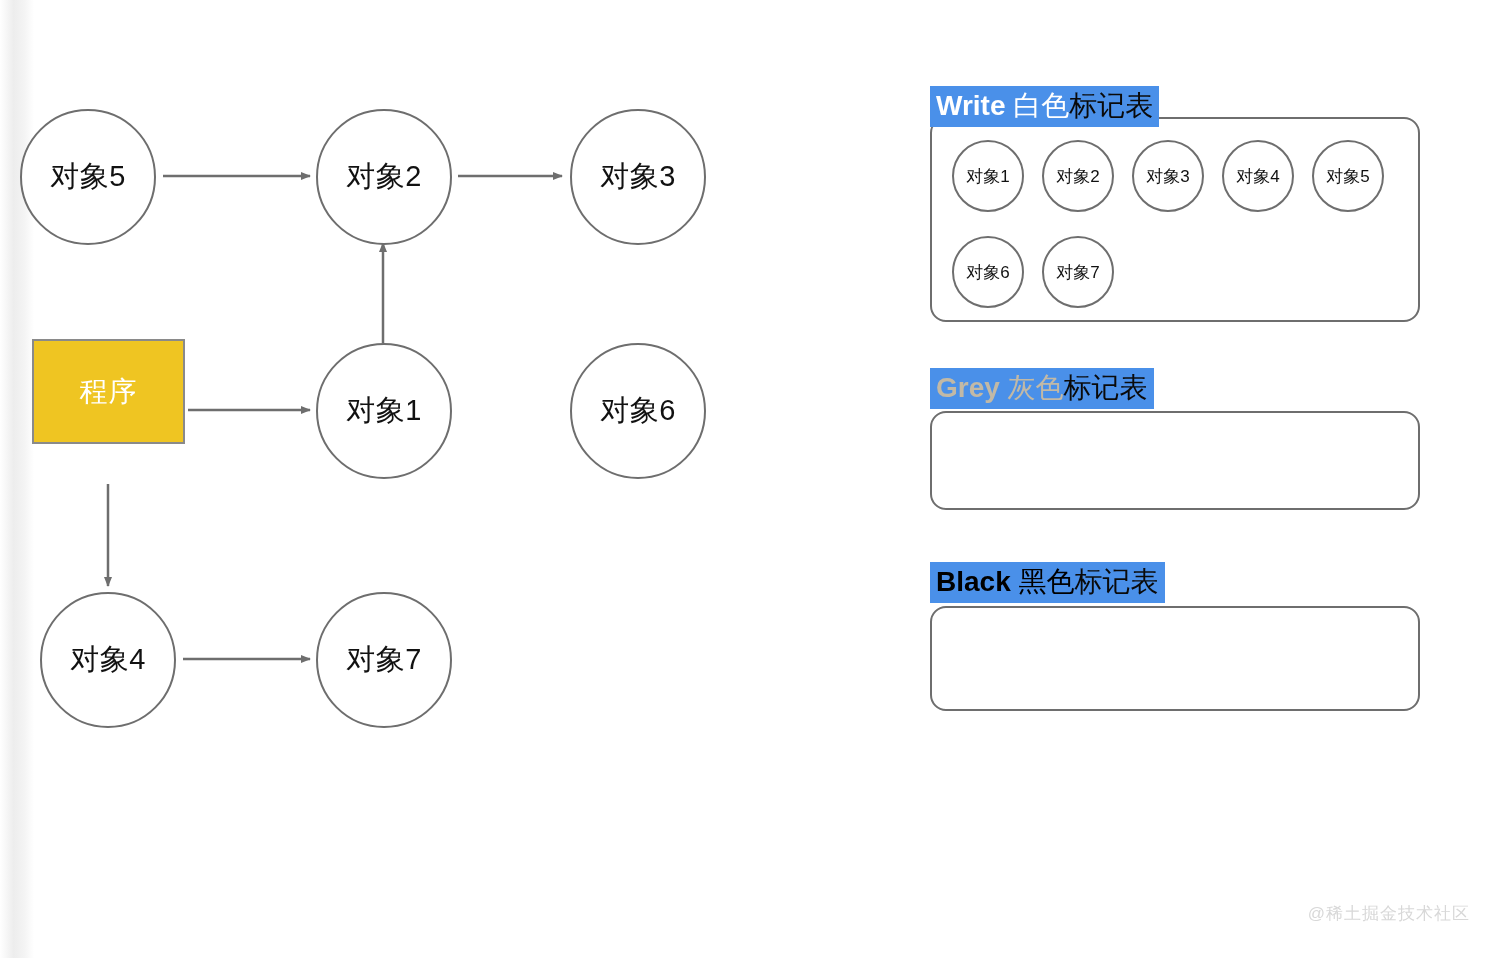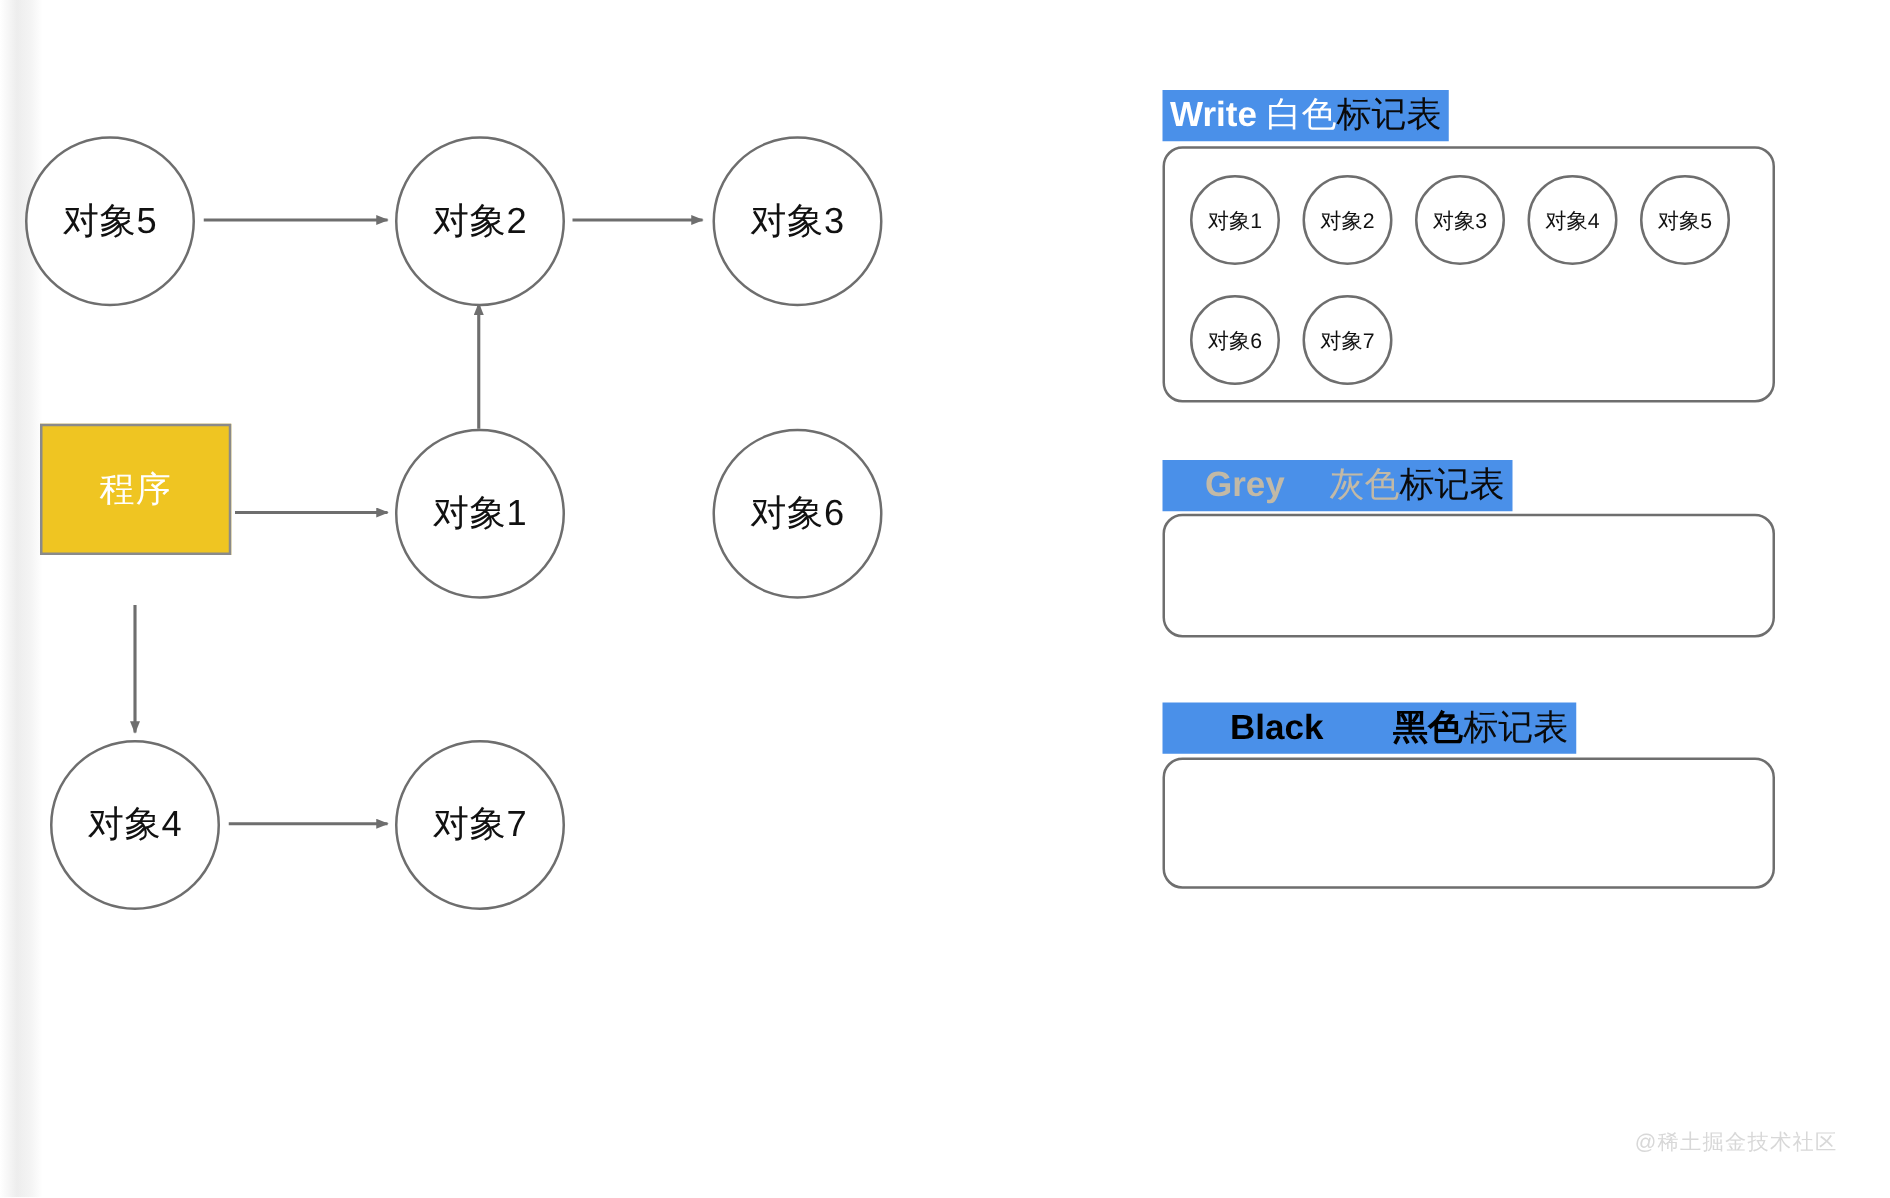--- a/index.html
+++ b/index.html
@@ -61,25 +61,25 @@
     background: #4A90E9;
     padding: 2px 6px 4px 6px;
     font-size: 28px;
     line-height: 1.25;
     white-space: nowrap;
     z-index: 3;
   }
   .mark-title .en { font-weight: bold; }
   .t-white .en, .t-white .cn1 { color: #ffffff; }
   .t-white .cn2 { color: #0a0a0a; }
-  .t-grey  .en, .t-grey .cn1 { color: #c2b9a6; margin-left: 28px; }
+  .t-grey  .en, .t-grey .cn1 { color: #c2b9a6; }
   .t-grey  .cn2 { color: #0a0a0a; }
-  .t-black .en, .t-black .cn1 { color: #000000; margin-left: 48px; }
+  .t-black .en, .t-black .cn1 { color: #000000; }
   .t-black .cn2 { color: #0a0a0a; }
-  .t-black .cn1 { font-weight: bold; }
+  .t-black .cn1 { font-weight: normal; }
 
   .mark-box {
     position: absolute;
     border: 2px solid #6e6e6e;
     border-radius: 16px;
     background: #ffffff;
     box-sizing: border-box;
   }
   .chip {
     position: absolute;
@@ -168,21 +168,21 @@
 
   <div class="graph-node" style="left:316px; top:592px; width:136px; height:136px;">
     <span>对象7</span>
   </div>
 
   <div class="program-box" style="left:32px; top:339px; width:153px; height:105px;">
     <span>程序</span>
   </div>
 
   <div class="mark-section">
-    <div class="mark-title t-white" style="left:930px; top:72px;">
+    <div class="mark-title t-white" style="left:930px; top:86px;">
       <span class="en">Write</span><span class="cn1"> 白色</span><span class="cn2">标记表</span>
     </div>
     <div class="mark-box" style="left:930px; top:117px; width:490px; height:205px;">
       <div class="chip" style="left:20px; top:21px;">
         <span>对象1</span>
       </div>
       <div class="chip" style="left:110px; top:21px;">
         <span>对象2</span>
       </div>
       <div class="chip" style="left:200px; top:21px;">

